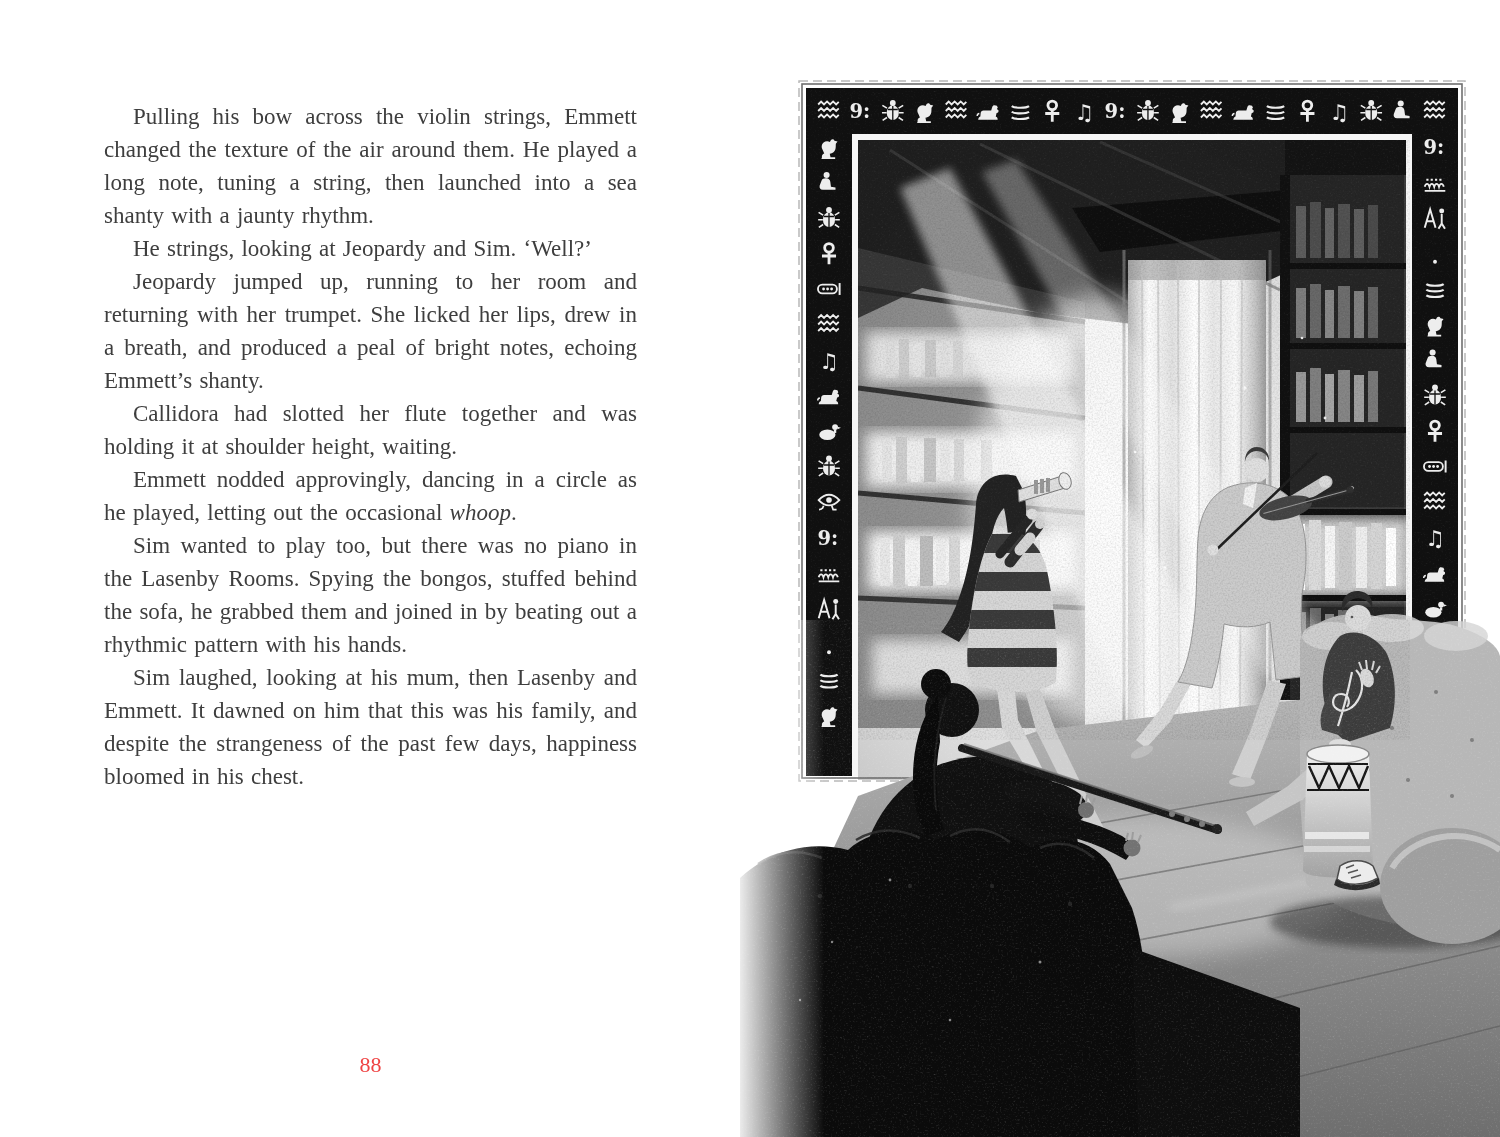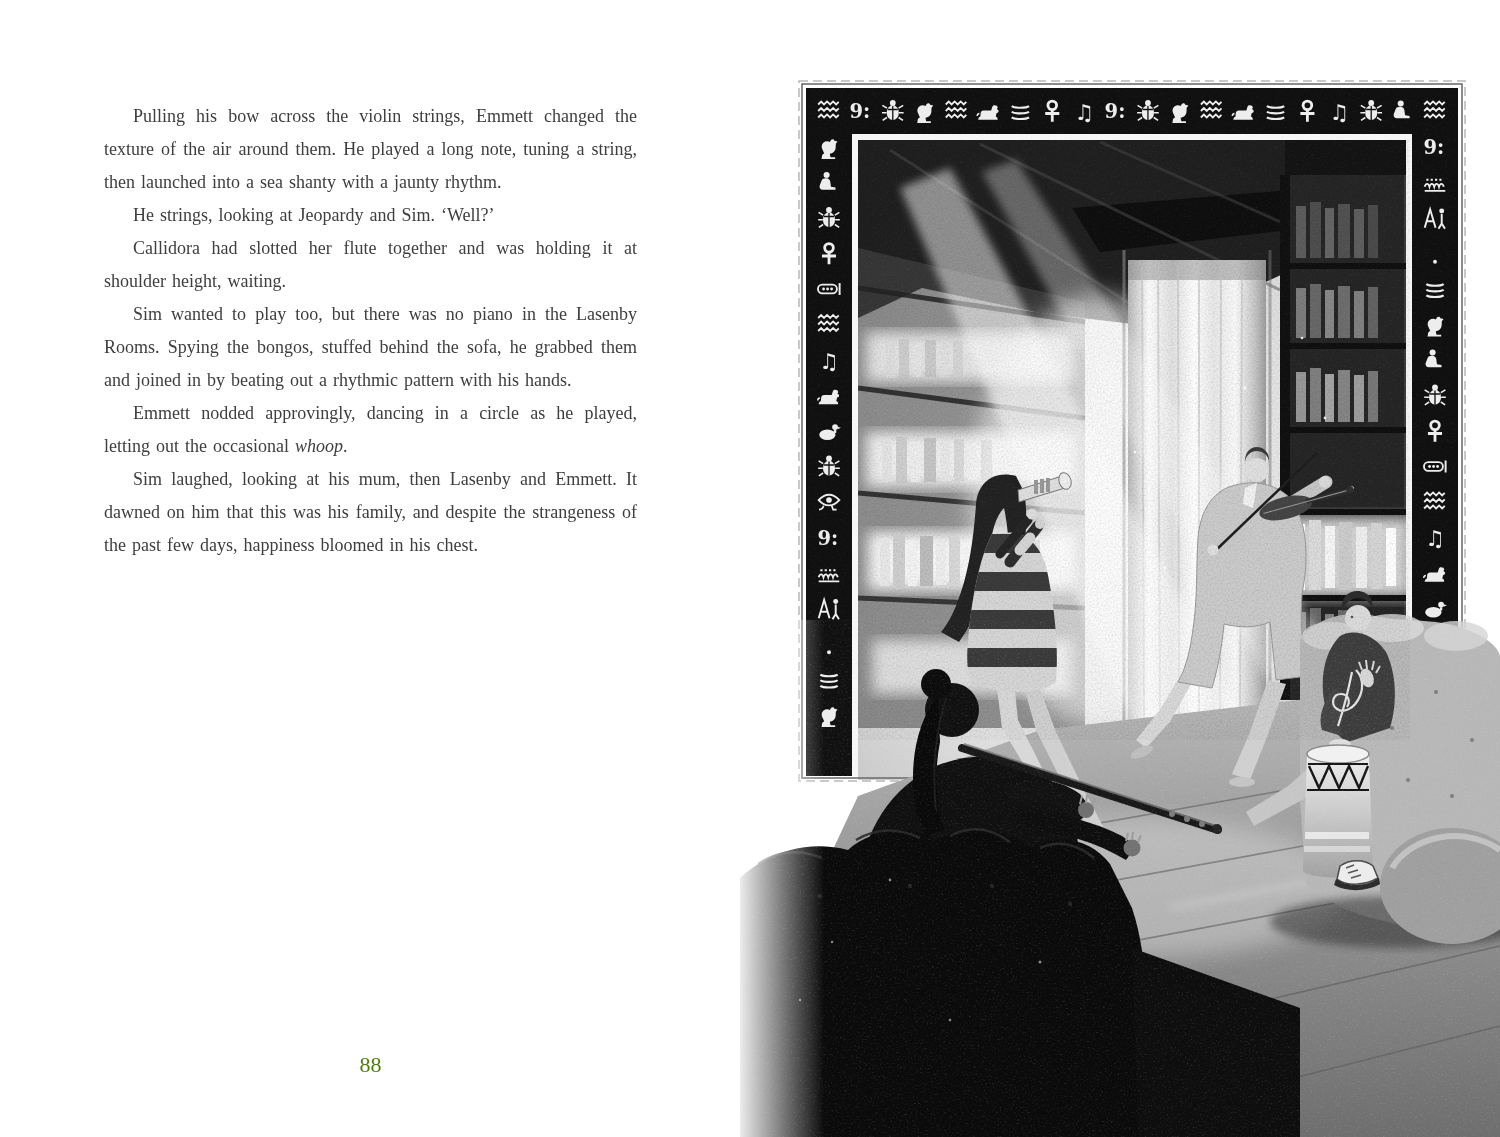--- a/index.html
+++ b/index.html
@@ -1,37 +1,38 @@
 <!DOCTYPE html>
 <html><head>
 <meta charset="utf-8">
 <style>
   html,body{margin:0;padding:0;background:#ffffff;}
   body{width:1500px;height:1137px;overflow:hidden;}
   .spread{position:relative;width:1500px;height:1137px;background:#ffffff;
           font-family:"Liberation Serif","DejaVu Serif",serif;}
   .story{position:absolute;left:104px;top:100px;width:533px;color:#3e3e3e;
-         font-size:18px;line-height:33px;text-align:justify;word-spacing:1.5px;}
+         font-size:23px;line-height:33px;text-align:justify;word-spacing:1.5px;}
   .story p{margin:0;text-indent:29px;}
   .story .it{font-style:italic;}
   .pageno{position:absolute;left:104px;top:1052px;width:533px;text-align:center;
-          font-size:22px;color:#4d7c0f;}
+          font-size:22px;color:#ef4444;}
   svg.plate{position:absolute;left:740px;top:80px;}
 </style>
 </head>
 <body>
 
 <div class="spread">
 
   <div class="story">
       <p><span>Pulling his bow across the violin strings, Emmett changed the texture of the air around them. He played a long note, tuning a string, then launched into a sea shanty with a jaunty rhythm.</span></p>
       <p><span>He strings, looking at Jeopardy and Sim. ‘Well?’</span></p>
+      <p><span>Jeopardy jumped up, running to her room and returning with her trumpet. She licked her lips, drew in a breath, and produced a peal of bright notes, echoing Emmett’s shanty.</span></p>
       <p><span>Callidora had slotted her flute together and was holding it at shoulder height, waiting.</span></p>
+      <p><span>Emmett nodded approvingly, dancing in a circle as he played, letting out the occasional </span><span class="it">whoop</span><span>.</span></p>
       <p><span>Sim wanted to play too, but there was no piano in the Lasenby Rooms. Spying the bongos, stuffed behind the sofa, he grabbed them and joined in by beating out a rhythmic pattern with his hands.</span></p>
-      <p><span>Emmett nodded approvingly, dancing in a circle as he played, letting out the occasional </span><span class="it">whoop</span><span>.</span></p>
       <p><span>Sim laughed, looking at his mum, then Lasenby and Emmett. It dawned on him that this was his family, and despite the strangeness of the past few days, happiness bloomed in his chest.</span></p>
     </div>
   <div class="pageno">88</div>
 
   <svg class="plate" width="760" height="1057" viewBox="0 0 760 1057">
     <defs>
       <radialGradient id="bgGrad" cx="0.45" cy="0.55" r="0.8">
         <stop offset="0" stop-color="#fbfbfb"></stop>
           <stop offset="0.55" stop-color="#dedede"></stop>
           <stop offset="1" stop-color="#b9b9b9"></stop>

